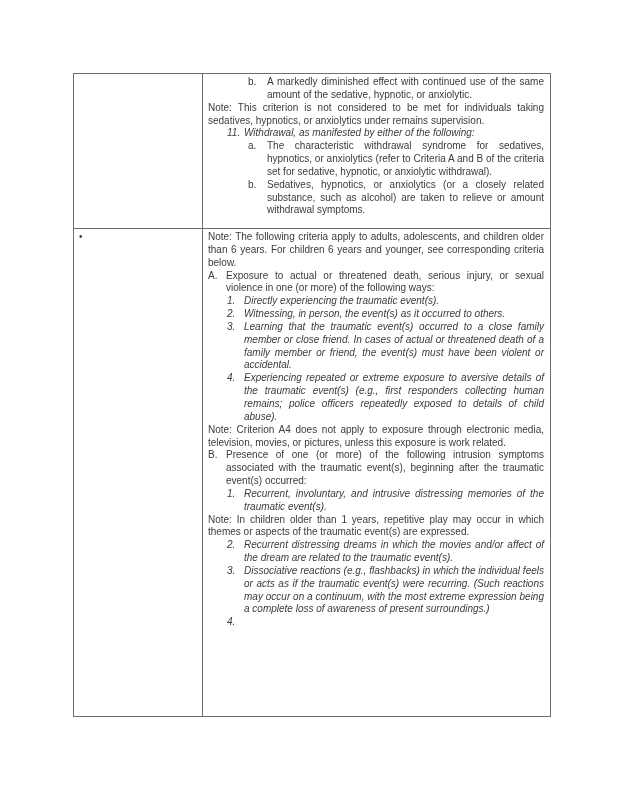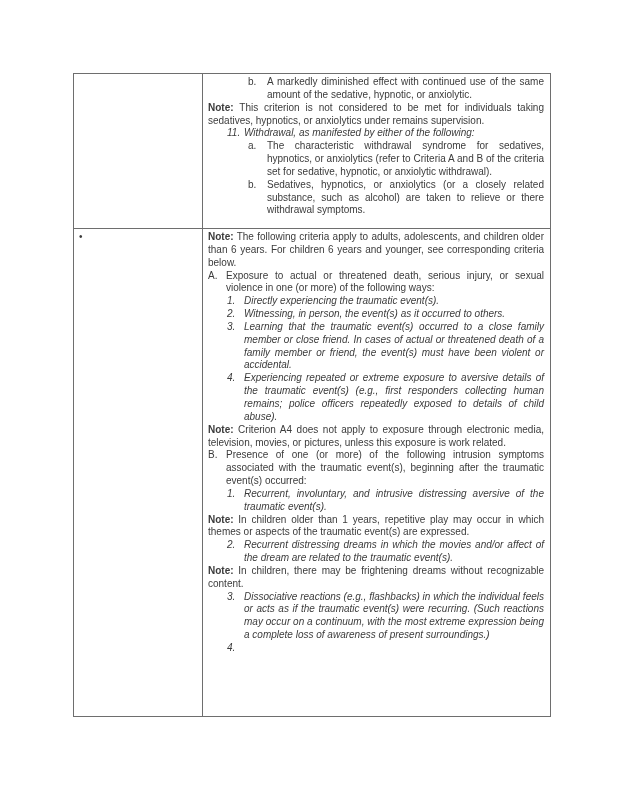--- a/index.html
+++ b/index.html
@@ -36,21 +36,21 @@
   .txt {
     font-size: 10px;
     line-height: 12.85px;
     color: #3b3b3b;
     text-align: justify;
     text-align-last: left;
   }
   .para { position: relative; margin: 0; }
   
   .para.note { padding-left: 0; }
-  .para .prefix { font-weight: bold; }
+  .para .prefix { font-weight: normal; }
   
   .para.upper { padding-left: 18px; }
   .para.upper > .m { position: absolute; left: 0; top: 0; }
   
   .para.num { padding-left: 36px; font-style: italic; }
   .para.num > .m { position: absolute; left: 19px; top: 0; }
   
   .para.sub { padding-left: 59px; }
   .para.sub > .m { position: absolute; left: 40px; top: 0; }
   
@@ -62,38 +62,37 @@
 
 <div class="doc-table">
   <div id="table-body">
       <div class="t-row first">
         <div class="cell cell-left txt"></div>
         <div class="cell cell-right txt">
           <div class="para sub"><span class="m">b.</span><span>A markedly diminished effect with continued use of the same amount of the sedative, hypnotic, or anxiolytic.</span></div>
           <div class="para note"><span class="prefix">Note:</span><span> This criterion is not considered to be met for individuals taking sedatives, hypnotics, or anxiolytics under remains supervision.</span></div>
           <div class="para num"><span class="m">11.</span><span>Withdrawal, as manifested by either of the following:</span></div>
           <div class="para sub"><span class="m">a.</span><span>The characteristic withdrawal syndrome for sedatives, hypnotics, or anxiolytics (refer to Criteria A and B of the criteria set for sedative, hypnotic, or anxiolytic withdrawal).</span></div>
-          <div class="para sub"><span class="m">b.</span><span>Sedatives, hypnotics, or anxiolytics (or a closely related substance, such as alcohol) are taken to relieve or there withdrawal symptoms.</span></div>
+          <div class="para sub"><span class="m">b.</span><span>Sedatives, hypnotics, or anxiolytics (or a closely related substance, such as alcohol) are taken to relieve or amount withdrawal symptoms.</span></div>
         </div>
       </div>
       <div class="t-row second">
         <div class="cell cell-left txt">
           <div class="disorder"><span class="bullet">•</span></div>
         </div>
         <div class="cell cell-right txt">
           <div class="para note"><span class="prefix">Note:</span><span> The following criteria apply to adults, adolescents, and children older than 6 years. For children 6 years and younger, see corresponding criteria below.</span></div>
           <div class="para upper"><span class="m">A.</span><span>Exposure to actual or threatened death, serious injury, or sexual violence in one (or more) of the following ways:</span></div>
           <div class="para num"><span class="m">1.</span><span>Directly experiencing the traumatic event(s).</span></div>
           <div class="para num"><span class="m">2.</span><span>Witnessing, in person, the event(s) as it occurred to others.</span></div>
           <div class="para num"><span class="m">3.</span><span>Learning that the traumatic event(s) occurred to a close family member or close friend. In cases of actual or threatened death of a family member or friend, the event(s) must have been violent or accidental.</span></div>
           <div class="para num"><span class="m">4.</span><span>Experiencing repeated or extreme exposure to aversive details of the traumatic event(s) (e.g., first responders collecting human remains; police officers repeatedly exposed to details of child abuse).</span></div>
           <div class="para note"><span class="prefix">Note:</span><span> Criterion A4 does not apply to exposure through electronic media, television, movies, or pictures, unless this exposure is work related.</span></div>
           <div class="para upper"><span class="m">B.</span><span>Presence of one (or more) of the following intrusion symptoms associated with the traumatic event(s), beginning after the traumatic event(s) occurred:</span></div>
-          <div class="para num"><span class="m">1.</span><span>Recurrent, involuntary, and intrusive distressing aversive of the traumatic event(s).</span></div>
+          <div class="para num"><span class="m">1.</span><span>Recurrent, involuntary, and intrusive distressing memories of the traumatic event(s).</span></div>
           <div class="para note"><span class="prefix">Note:</span><span> In children older than 1 years, repetitive play may occur in which themes or aspects of the traumatic event(s) are expressed.</span></div>
           <div class="para num"><span class="m">2.</span><span>Recurrent distressing dreams in which the movies and/or affect of the dream are related to the traumatic event(s).</span></div>
-          <div class="para note"><span class="prefix">Note:</span><span> In children, there may be frightening dreams without recognizable content.</span></div>
           <div class="para num"><span class="m">3.</span><span>Dissociative reactions (e.g., flashbacks) in which the individual feels or acts as if the traumatic event(s) were recurring. (Such reactions may occur on a continuum, with the most extreme expression being a complete loss of awareness of present surroundings.)</span></div>
           <div class="para num"><span class="m">4.</span></div>
         </div>
       </div>
     </div>
 </div>
 
 </body></html>

